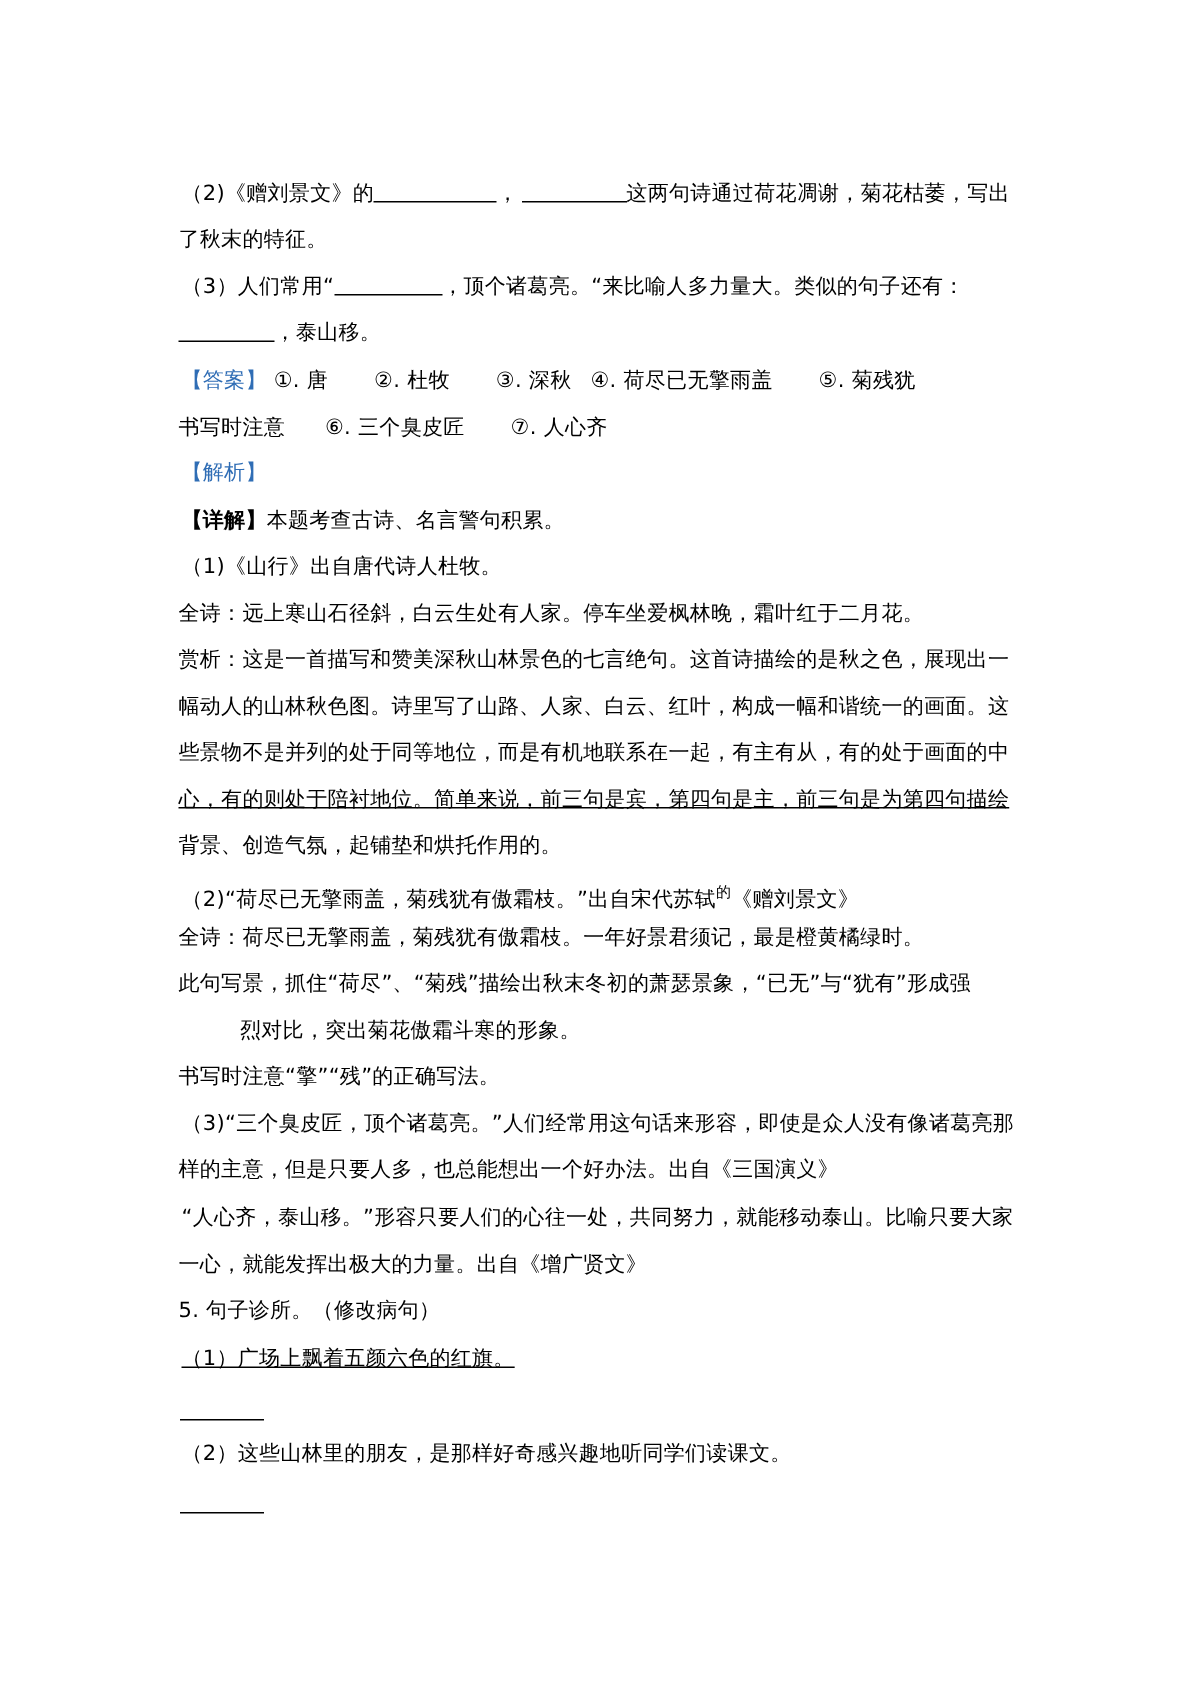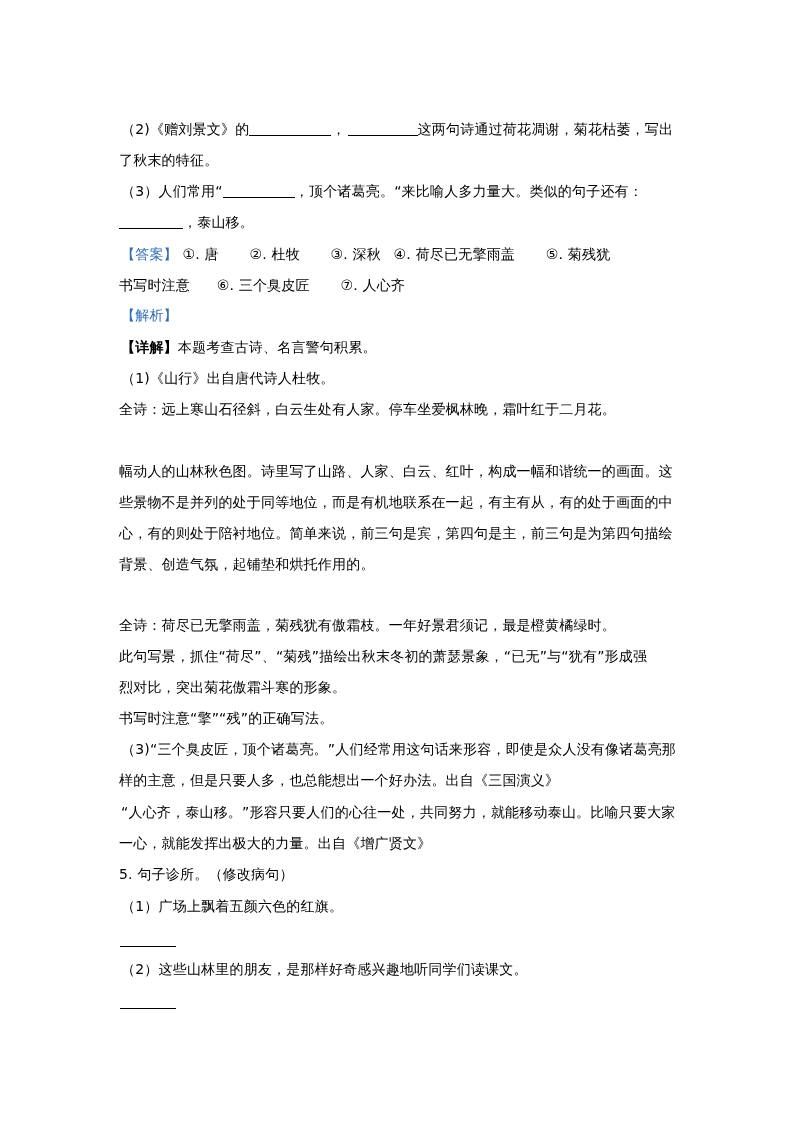--- a/index.html
+++ b/index.html
@@ -45,33 +45,37 @@
     <span class="ans-item" style="margin-left:22px;">⑥. 三个臭皮匠</span>
     <span class="ans-item" style="margin-left:26px;">⑦. 人心齐</span>
   </div>
 
   <div class="line indent label" style="top:290px;">【解析】</div>
   <div class="line indent" style="top:322px;">
     <span class="bold">【详解】</span><span>本题考查古诗、名言警句积累。</span>
   </div>
   <div class="line indent" style="top:353px;">（1)《山行》出自唐代诗人杜牧。</div>
   <div class="line" style="top:384px;">全诗：远上寒山石径斜，白云生处有人家。停车坐爱枫林晚，霜叶红于二月花。</div>
+  <div class="line" style="top:415px;">赏析：这是一首描写和赞美深秋山林景色的七言绝句。这首诗描绘的是秋之色，展现出一</div>
   <div class="line" style="top:446px;">幅动人的山林秋色图。诗里写了山路、人家、白云、红叶，构成一幅和谐统一的画面。这</div>
   <div class="line" style="top:477px;">些景物不是并列的处于同等地位，而是有机地联系在一起，有主有从，有的处于画面的中</div>
-  <div class="line" style="top:508px;">心，有的则处于陪衬地位。简单来说，前三句是宾，第四句是主，前三句是为第四句描绘</div>
+  <div class="line" style="top:508px;text-decoration:underline;">心，有的则处于陪衬地位。简单来说，前三句是宾，第四句是主，前三句是为第四句描绘</div>
   <div class="line" style="top:539px;text-align:right;">背景、创造气氛，起铺垫和烘托作用的。</div>
 
+  <div class="line indent" style="top:571px;">
+    <span>（2)“荷尽已无擎雨盖，菊残犹有傲霜枝。”出自宋代苏轼</span><span class="sup">的</span><span>《赠刘景文》</span>
+  </div>
   <div class="line" style="top:600px;">全诗：荷尽已无擎雨盖，菊残犹有傲霜枝。一年好景君须记，最是橙黄橘绿时。</div>
   <div class="line" style="top:631px;">此句写景，抓住“荷尽”、“菊残”描绘出秋末冬初的萧瑟景象，“已无”与“犹有”形成强</div>
-  <div class="line" style="top:662px;">烈对比，突出菊花傲霜斗寒的形象。</div>
+  <div class="line" style="top:662px;margin-left:41px;">烈对比，突出菊花傲霜斗寒的形象。</div>
   <div class="line" style="top:693px;text-align:center;">书写时注意“擎”“残”的正确写法。</div>
   <div class="line indent" style="top:724px;">（3)“三个臭皮匠，顶个诸葛亮。”人们经常用这句话来形容，即使是众人没有像诸葛亮那</div>
   <div class="line" style="top:755px;">样的主意，但是只要人多，也总能想出一个好办法。出自《三国演义》</div>
   <div class="line indent" style="top:787px;">“人心齐，泰山移。”形容只要人们的心往一处，共同努力，就能移动泰山。比喻只要大家</div>
   <div class="line" style="top:818px;">一心，就能发挥出极大的力量。出自《增广贤文》</div>
 
   <div class="line" style="top:849px;">5. 句子诊所。（修改病句）</div>
-  <div class="line indent" style="top:881px;">（1）广场上飘着五颜六色的红旗。</div>
+  <div class="line indent" style="top:881px;text-decoration:underline;">（1）广场上飘着五颜六色的红旗。</div>
   <div class="rule" style="top:930px;"></div>
   <div class="line indent" style="top:944px;">（2）这些山林里的朋友，是那样好奇感兴趣地听同学们读课文。</div>
   <div class="rule" style="top:992px;"></div>
 
 </div>
 
 </body></html>

